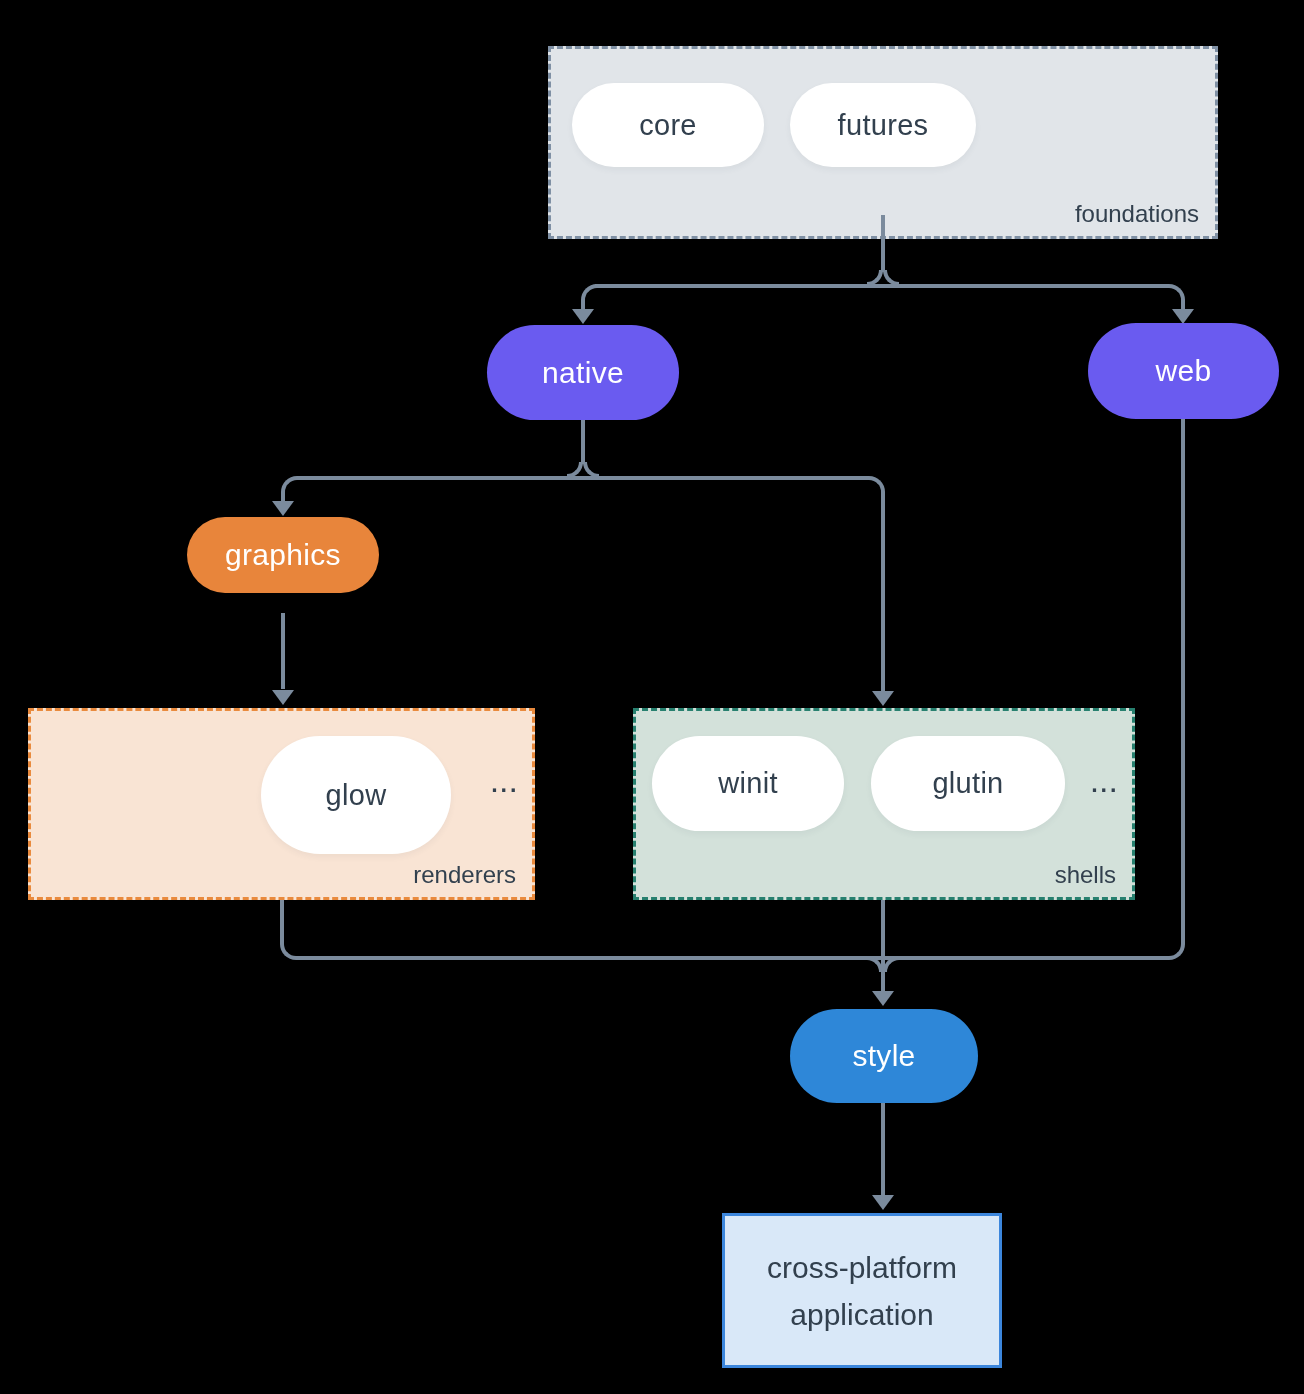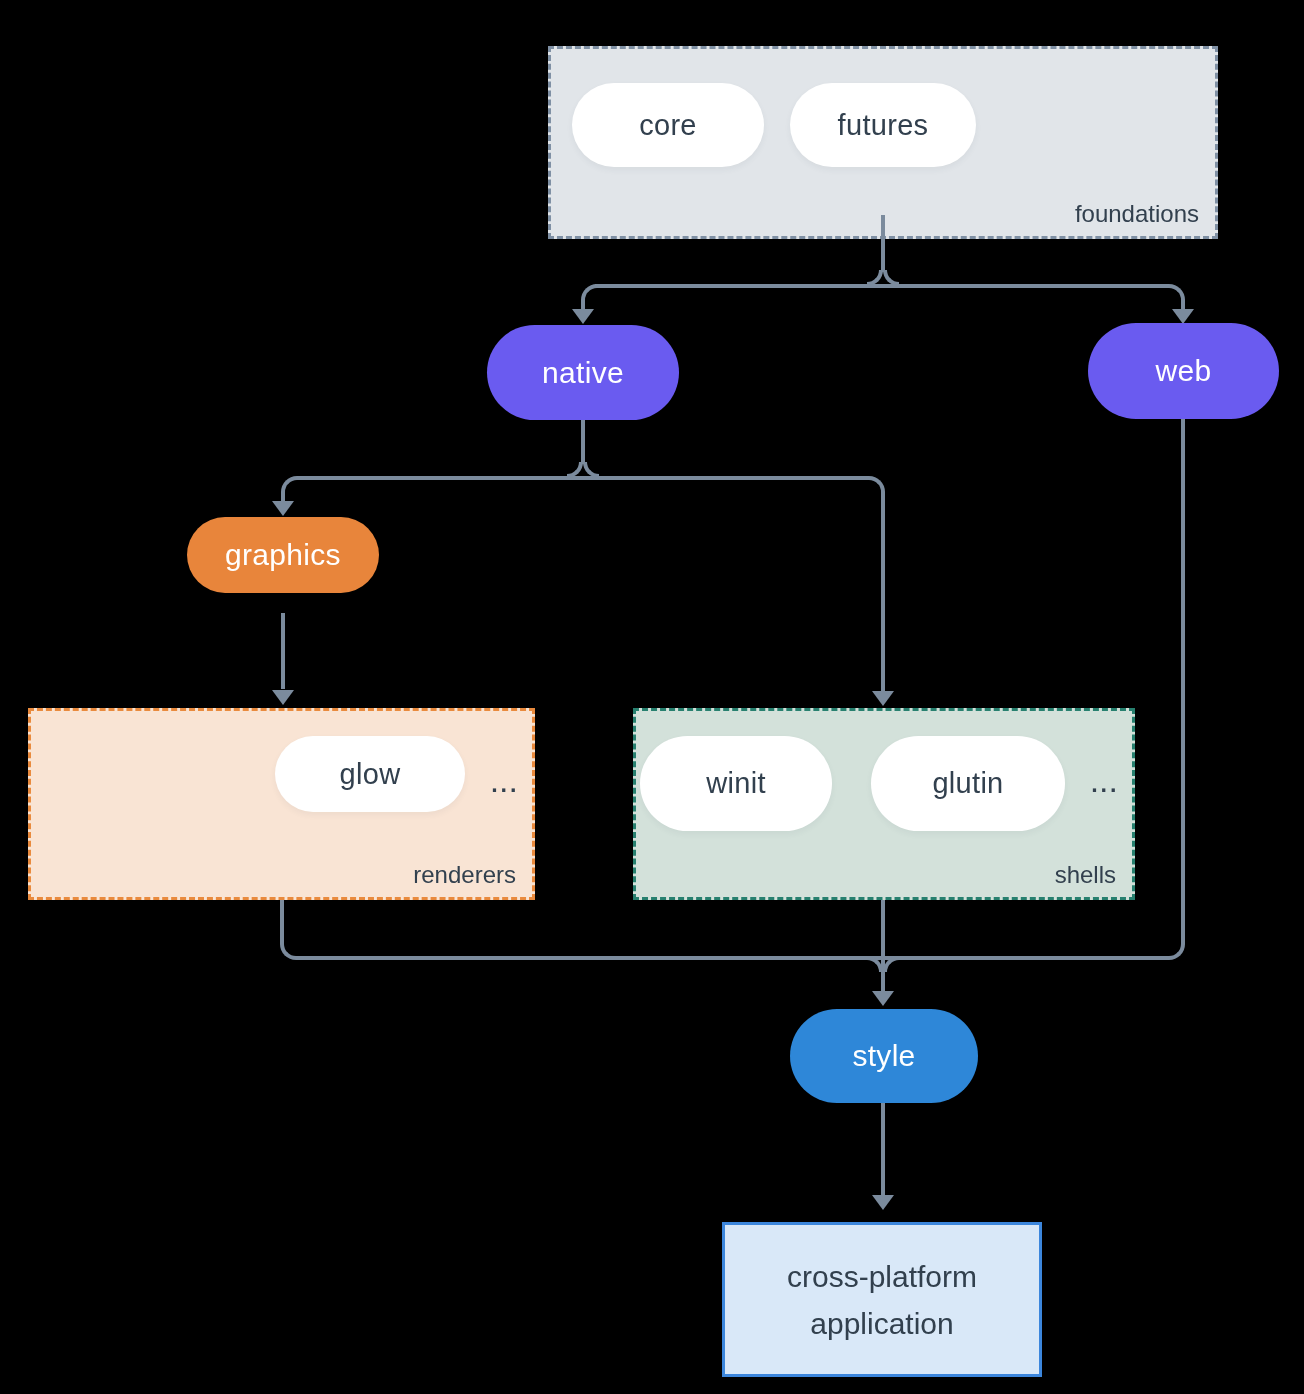--- a/index.html
+++ b/index.html
@@ -23,24 +23,24 @@
   .corner-label { position: absolute; right: 16px; bottom: 8px;
     font-size: 24px; color: var(--text-dark, #32404e); }
   
   .pill { position: absolute; display: flex; align-items: center; justify-content: center;
     border-radius: 60px; font-size: 29px; letter-spacing: 0.3px; }
   .pill-white { background: var(--pill-fill, #fff); color: var(--text-dark, #32404e);
     box-shadow: 0 3px 6px rgba(50,64,78,0.06); }
   .pill-colored { color: #fff; font-size: 30px; }
   .ellipsis { position: absolute; font-size: 34px; color: var(--text-dark, #32404e); }
   
-  .app-box { position: absolute; left: 722px; top: 1213px; width: 320px; height: 155px;
+  .app-box { position: absolute; left: 722px; top: 1213px; width: 280px; height: 155px;
     background: var(--app-fill, #d9e8f8); border: 3px solid var(--app-border, #3c86dc);
     display: flex; flex-direction: column; align-items: center; justify-content: center;
-    font-size: 30px; line-height: 47px; color: var(--text-dark, #32404e); margin-top: 9px; }
+    font-size: 30px; line-height: 47px; color: var(--text-dark, #32404e); }
   
   .vline { position: absolute; width: 4px; background: var(--connector, #7b8b9d); }
   .hline { position: absolute; height: 4px; background: var(--connector, #7b8b9d); }
   .elbow { position: absolute; width: 18px; height: 18px; background: transparent; }
   .flare { position: absolute; width: 16px; height: 16px; background: transparent; }
   .el-tl { border-top: 4px solid var(--connector, #7b8b9d); border-left: 4px solid var(--connector, #7b8b9d); border-top-left-radius: 16px; }
   .el-tr { border-top: 4px solid var(--connector, #7b8b9d); border-right: 4px solid var(--connector, #7b8b9d); border-top-right-radius: 16px; }
   .el-bl { border-bottom: 4px solid var(--connector, #7b8b9d); border-left: 4px solid var(--connector, #7b8b9d); border-bottom-left-radius: 16px; }
   .el-br { border-bottom: 4px solid var(--connector, #7b8b9d); border-right: 4px solid var(--connector, #7b8b9d); border-bottom-right-radius: 16px; }
   .arrowhead { position: absolute; width: 0; height: 0;
@@ -92,29 +92,29 @@
   <div class="arrowhead" style="left:872px; top:691px;"></div>
 
   <div class="pill pill-colored" style="left:187px; top:517px; width:192px; height:76px; background:var(--orange,#e8853b);">
     <span>graphics</span>
   </div>
 
   <div class="vline" style="left:281px; top:613px; height:76px;"></div>
   <div class="arrowhead" style="left:272px; top:690px;"></div>
 
   <div class="group-box renderers-box">
-    <div class="pill pill-white" style="left:244px; top:25px; width:190px; height:76px;justify-content:center;">
+    <div class="pill pill-white" style="left:230px; top:25px; width:190px; height:118px;justify-content:center;">
       <span>glow</span>
     </div>
     <span class="ellipsis" style="right:14px; top:50px;">...</span>
     <span class="corner-label">renderers</span>
   </div>
 
   <div class="group-box shells-box">
-    <div class="pill pill-white" style="left:4px; top:25px; width:192px; height:95px;">
+    <div class="pill pill-white" style="left:16px; top:25px; width:192px; height:95px;">
       <span>winit</span>
     </div>
     <div class="pill pill-white" style="left:235px; top:25px; width:194px; height:95px;">
       <span>glutin</span>
     </div>
     <span class="ellipsis" style="right:14px; top:50px;">...</span>
     <span class="corner-label">shells</span>
   </div>
 
   <div class="vline" style="left:280px; top:900px; height:44px;"></div>

